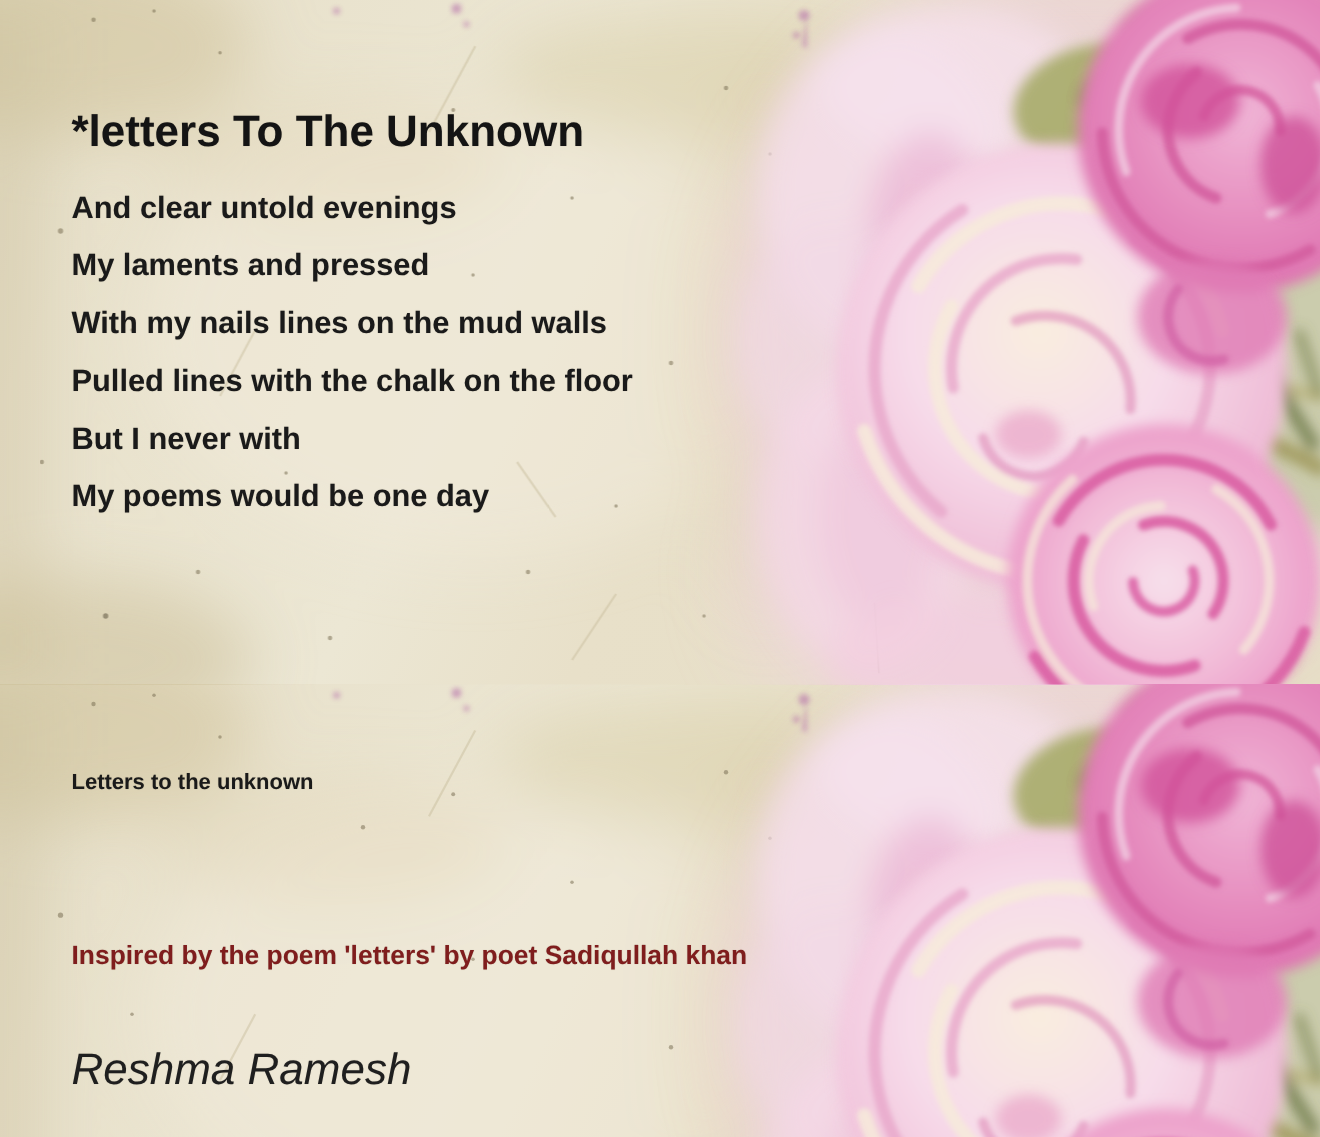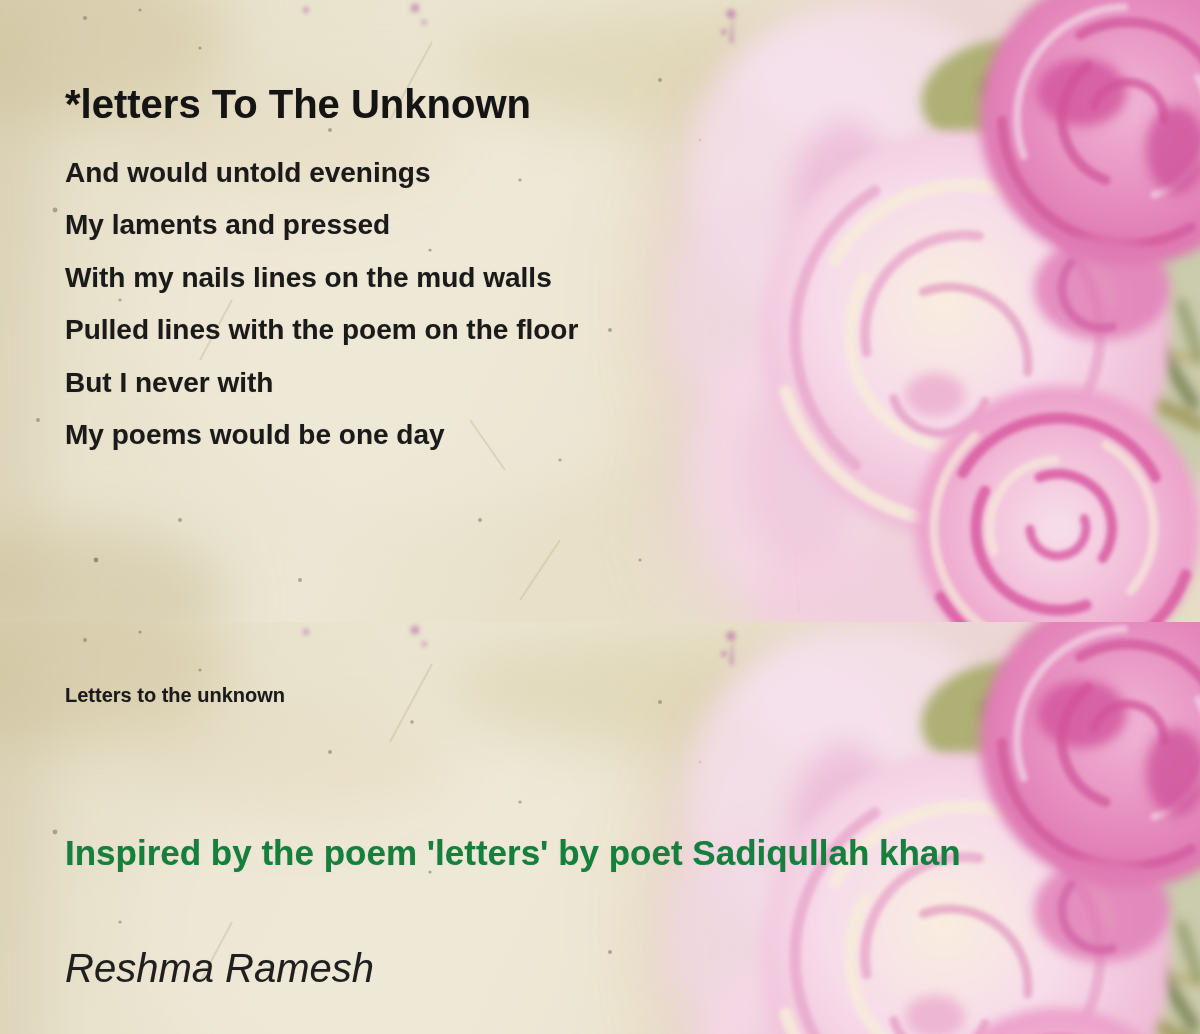--- a/index.html
+++ b/index.html
@@ -4,51 +4,50 @@
 <style>
   html,body{margin:0;padding:0;}
   .stage{
     position:relative;
     width:1200px;height:1034px;
     overflow:hidden;
     background:#e9e2cd;
     font-family:"Liberation Sans","DejaVu Sans",sans-serif;
   }
   .bg{position:absolute;top:0;left:0;display:block;}
-  .text-layer{position:absolute;top:0;left:0;width:1200px;height:762px;}
+  .text-layer{position:absolute;top:16px;left:0;width:1200px;height:762px;}
   .poem-title{
     position:absolute;left:65px;top:55px;
     font-size:40px;font-weight:bold;color:#141414;
     white-space:nowrap;letter-spacing:0px;
     text-shadow:0 0 1px rgba(70,62,45,.25);
   }
   .poem-body{
     position:absolute;left:65px;top:147px;
     font-size:28px;font-weight:bold;color:#1a1a1a;
     line-height:52.4px;white-space:nowrap;
     text-shadow:0 0 1px rgba(70,62,45,.25);
   }
   .poem-refrain{
     position:absolute;left:65px;top:669px;
     font-size:20px;font-weight:bold;color:#1a1a1a;
     line-height:52.4px;white-space:nowrap;
     text-shadow:0 0 1px rgba(70,62,45,.25);
   }
   .poem-dedication{
     position:absolute;left:65px;top:827px;
-    font-size:35px;font-weight:bold;color:#15803d;
+    font-size:24px;font-weight:bold;color:#7f1d1d;
     line-height:52.4px;white-space:nowrap;
     text-shadow:0 0 1px rgba(70,62,45,.25);
   }
   .poem-author{
     position:absolute;left:65px;top:930px;
     font-size:40px;font-style:italic;font-weight:400;color:#1f1f1f;
     line-height:52px;white-space:nowrap;
     text-shadow:0 0 1px rgba(70,62,45,.2);
-    margin-top:12px;
   }
 </style>
 </head>
 <body>
 
 <div class="stage">
 
   <svg class="bg" width="1200" height="1244" viewBox="0 0 1200 1244" aria-hidden="true">
     <defs>
       <filter id="b30" x="-60%" y="-60%" width="220%" height="220%">
@@ -216,24 +215,24 @@
     </defs>
 
     <use href="#tile"></use>
     <use href="#tile" transform="translate(0,622)"></use>
   </svg>
 
   <div class="text-layer">
     <h1 class="poem-title">*letters To The Unknown</h1>
 
     <div class="poem-body">
-      <div>And would untold evenings</div>
+      <div>And clear untold evenings</div>
       <div>My laments and pressed</div>
       <div>With my nails lines on the mud walls</div>
-      <div>Pulled lines with the poem on the floor</div>
+      <div>Pulled lines with the chalk on the floor</div>
       <div>But I never with</div>
       <div>My poems would be one day</div>
     </div>
 
     <div class="poem-refrain">Letters to the unknown</div>
 
     <div class="poem-dedication">Inspired by the poem 'letters' by poet Sadiqullah khan</div>
 
     <div class="poem-author">Reshma Ramesh</div>
   </div>

